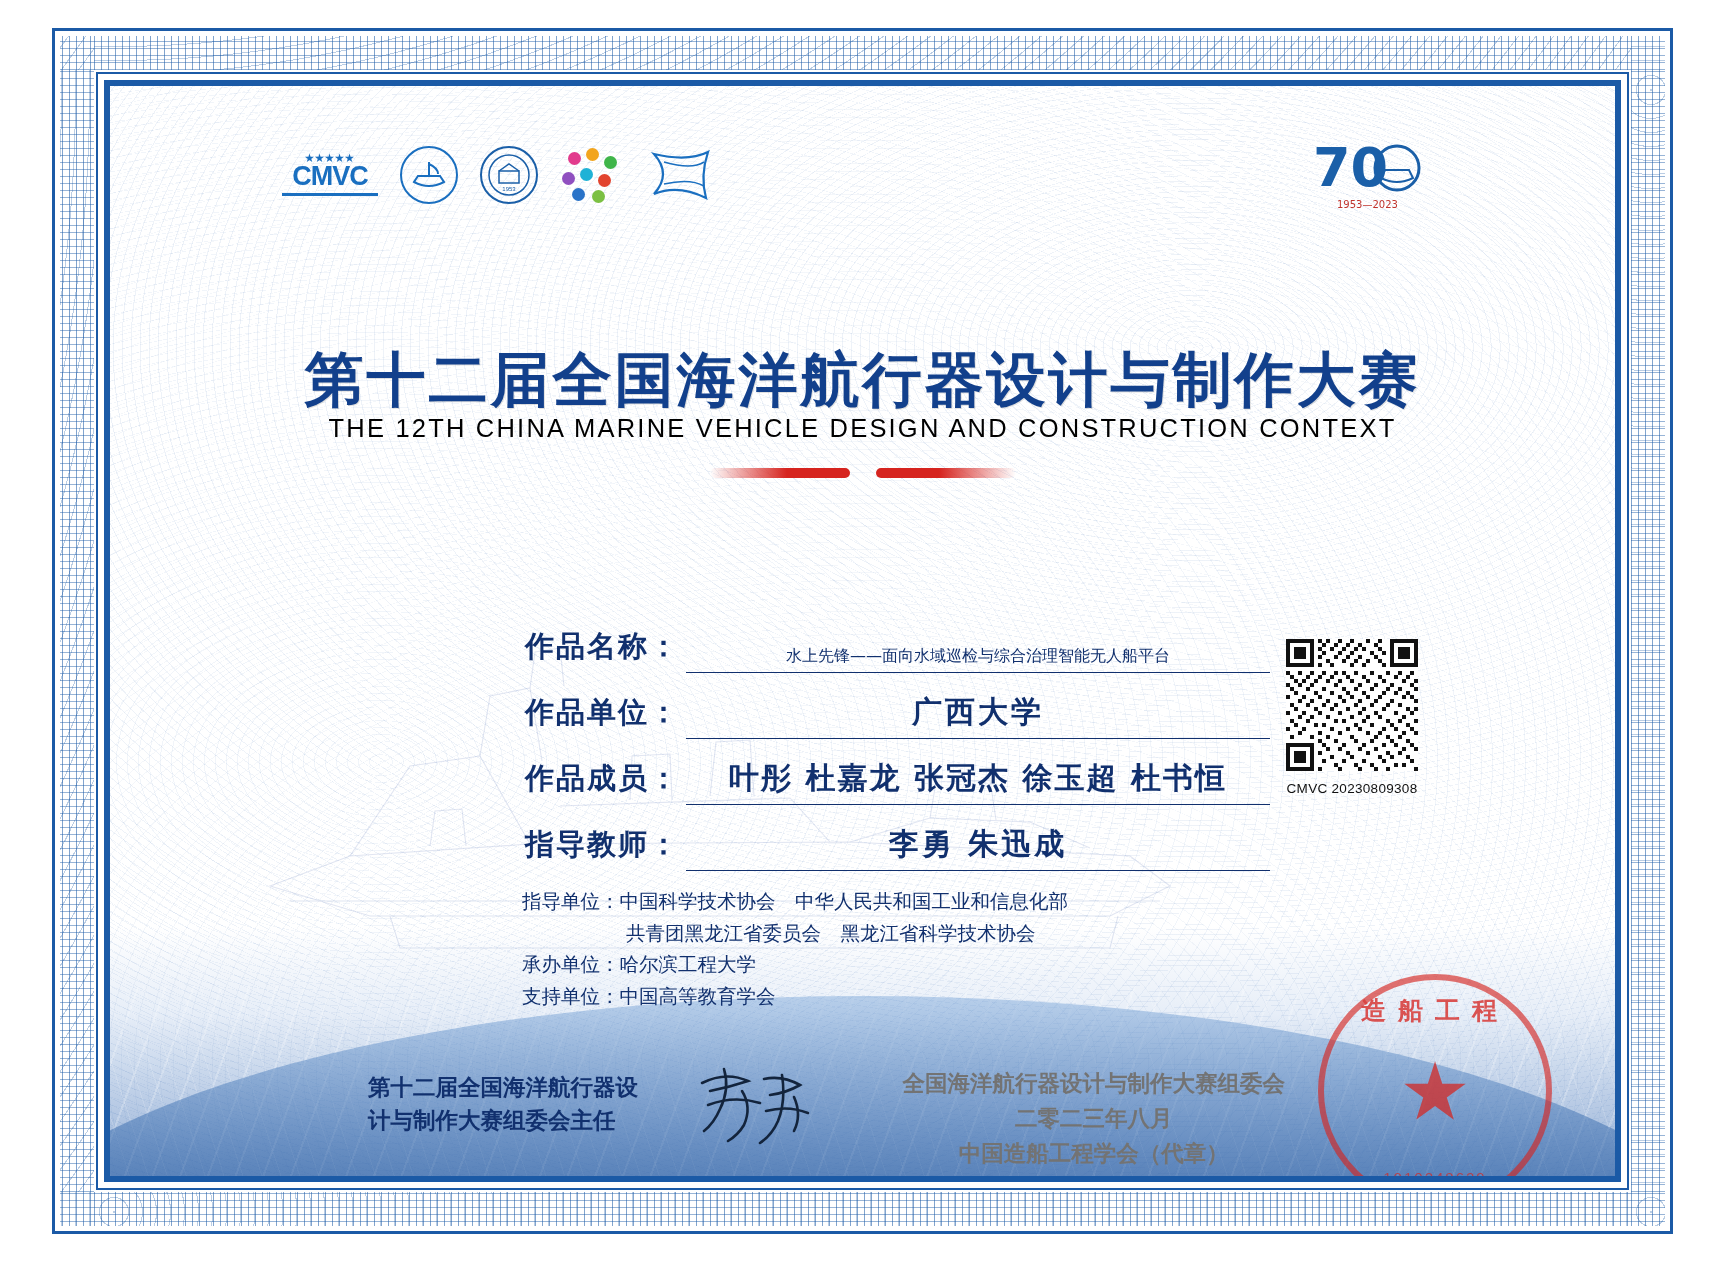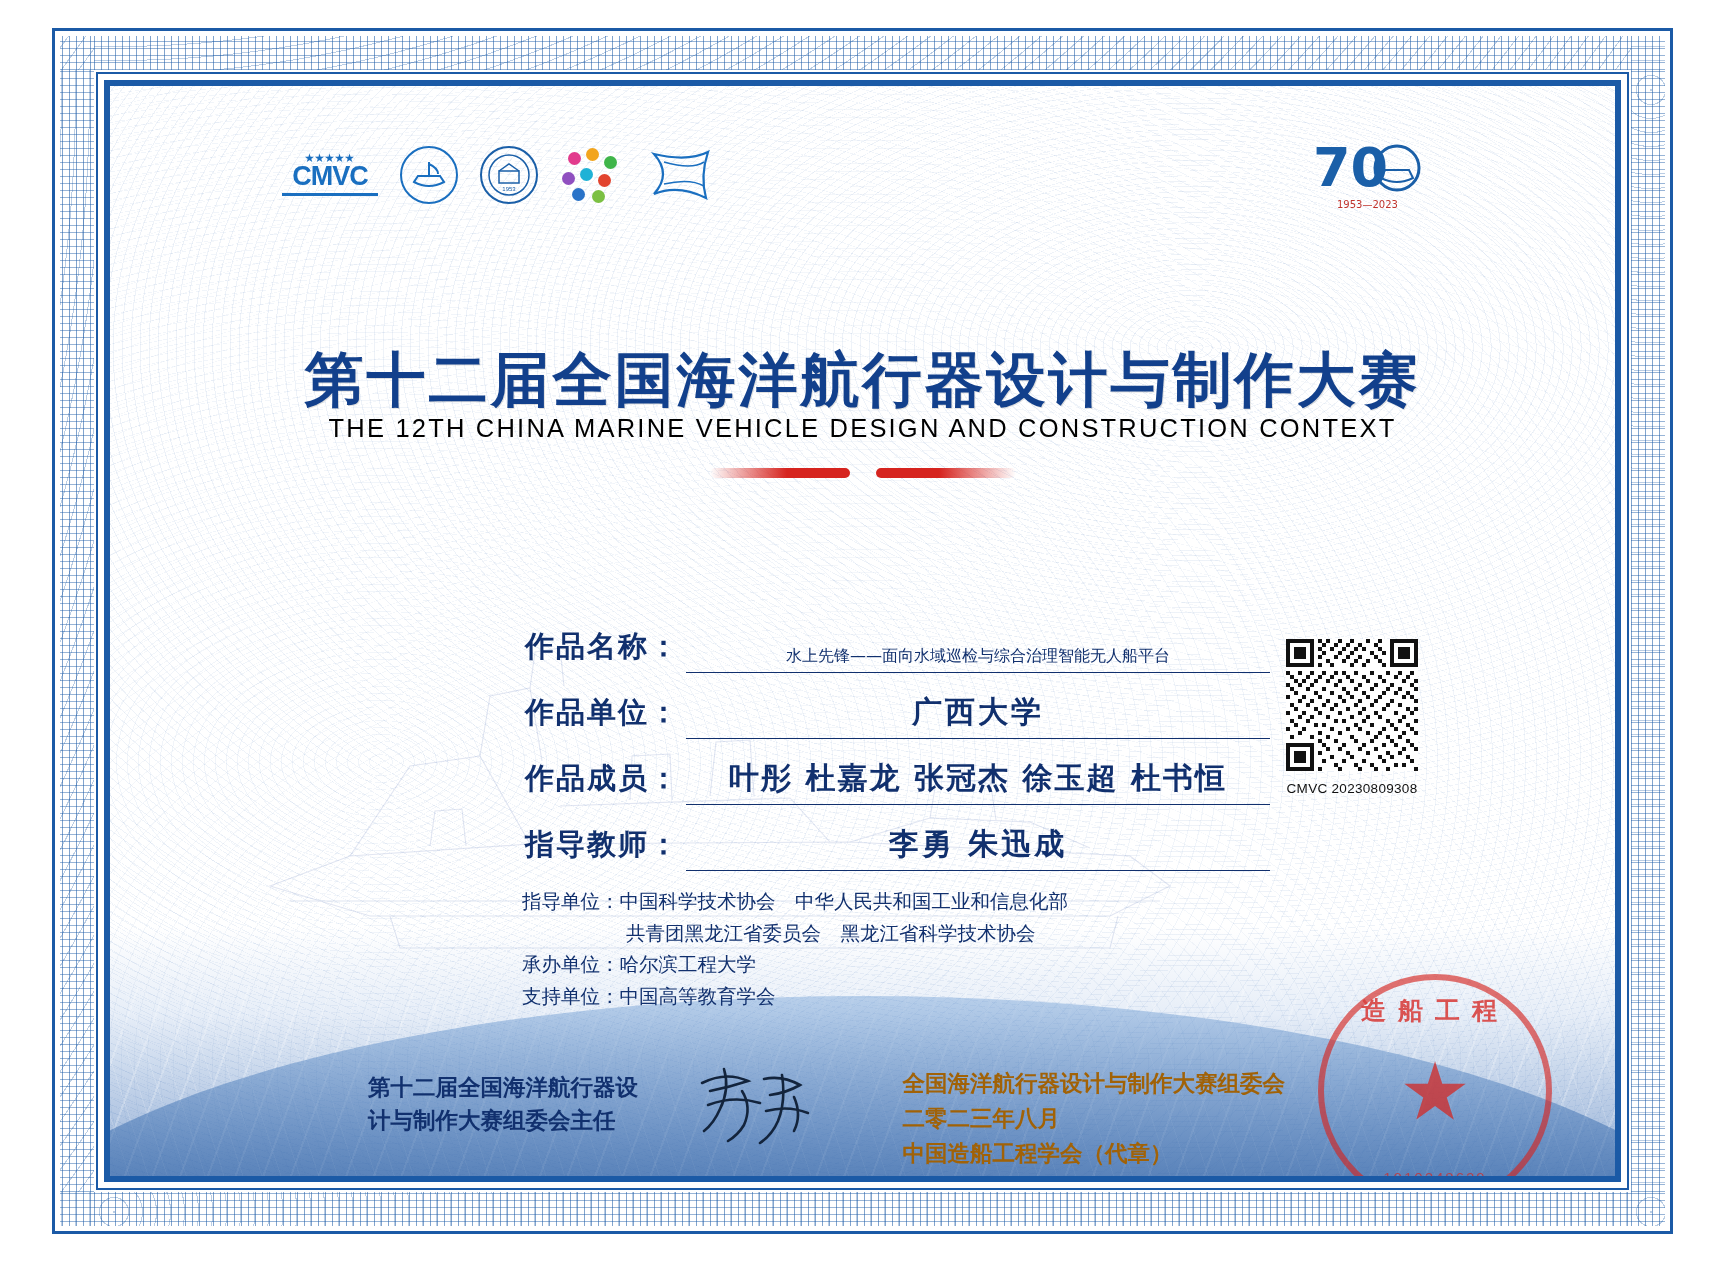--- a/index.html
+++ b/index.html
@@ -300,25 +300,25 @@
     left: 580px;
     top: 975px;
     width: 130px;
     height: 90px;
     color: #10233f;
   }
   .sig-right {
     position: absolute;
     right: 330px;
     top: 980px;
-    text-align: left;
+    text-align: center;
     font-family: "DejaVu Sans", "Liberation Sans", sans-serif;
     font-size: 22.5px;
     font-weight: bold;
-    color: #a16207;
+    color: #737373;
     line-height: 1.55;
     white-space: nowrap;
   }
   .seal {
     position: absolute;
     left: 1208px;
     top: 888px;
     width: 222px;
     height: 222px;
     border-radius: 50%;

